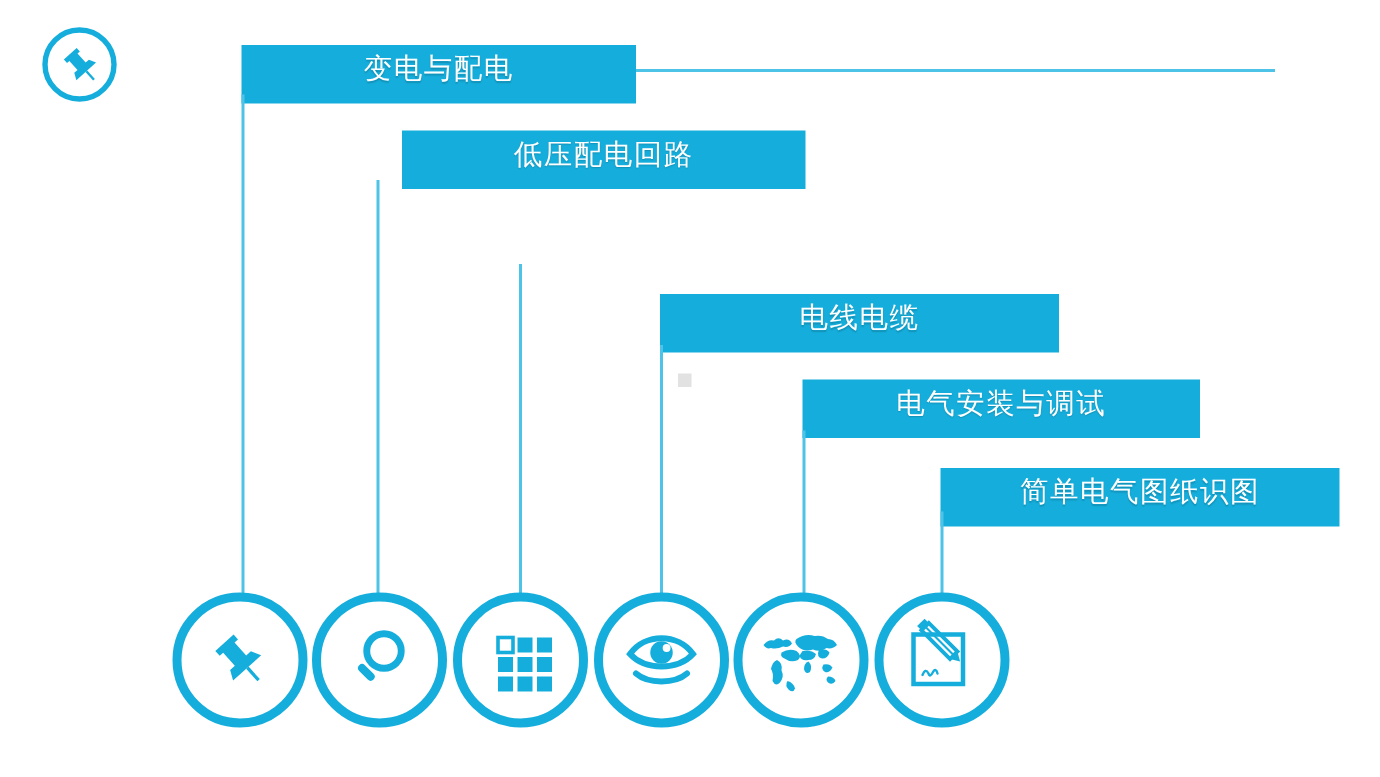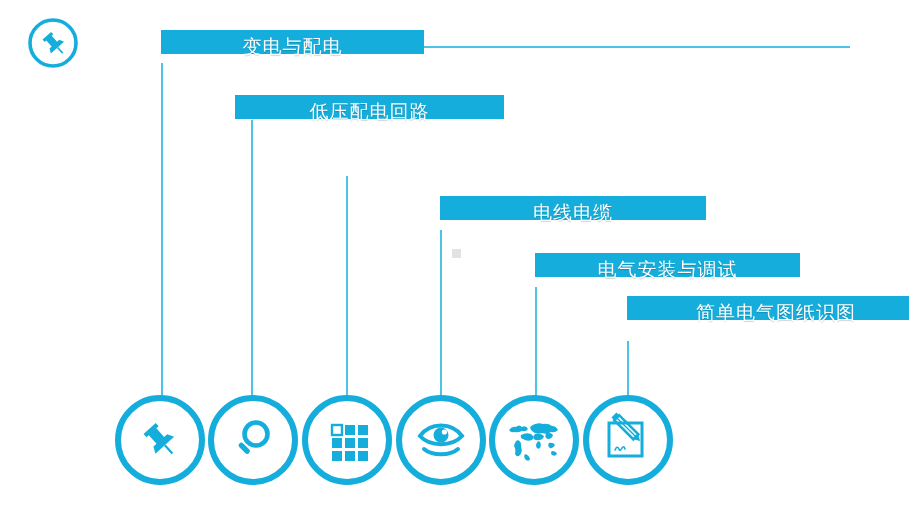--- a/index.html
+++ b/index.html
@@ -9,33 +9,33 @@
     overflow:hidden;position:relative;
   }
   #stage{position:absolute;left:0;top:0;width:920px;height:518px;}
 
   
   .badge{position:absolute;left:26px;top:16px;width:54px;height:54px;}
   .badge svg{display:block;}
 
   
   .bar{
-    position:absolute;height:24px;background:#15AEDC;
+    position:absolute;height:39px;background:#15AEDC;
     color:#ffffff;font-size:19px;line-height:33px;
     text-align:center;white-space:nowrap;
     letter-spacing:1px;
     text-shadow:0 1px 1px rgba(0,0,0,.18);
     font-family:"Liberation Serif","DejaVu Serif",serif;
   }
   .bar-b1{left:161px;top:30px;width:263px;}
-  .bar-b2{left:235px;top:87px;width:269px;margin-top:8px;}
+  .bar-b2{left:268px;top:87px;width:269px;}
   .bar-b3{left:346px;top:143px;width:267px;}
   .bar-b4{left:440px;top:196px;width:266px;}
   .bar-b5{left:535px;top:253px;width:265px;}
-  .bar-b6{left:627px;top:296px;width:266px;padding-left:16px;}
+  .bar-b6{left:627px;top:312px;width:266px;}
 
   
   .stem{position:absolute;width:2px;background:#4EC3E8;}
   .stem-s1{left:161px;top:63px;height:336px;}
   .stem-s2{left:251px;top:120px;height:279px;}
   .stem-s3{left:346px;top:176px;height:223px;}
   .stem-s4{left:440px;top:230px;height:169px;}
   .stem-s5{left:535px;top:287px;height:112px;}
   .stem-s6{left:627px;top:341px;height:58px;}
 

